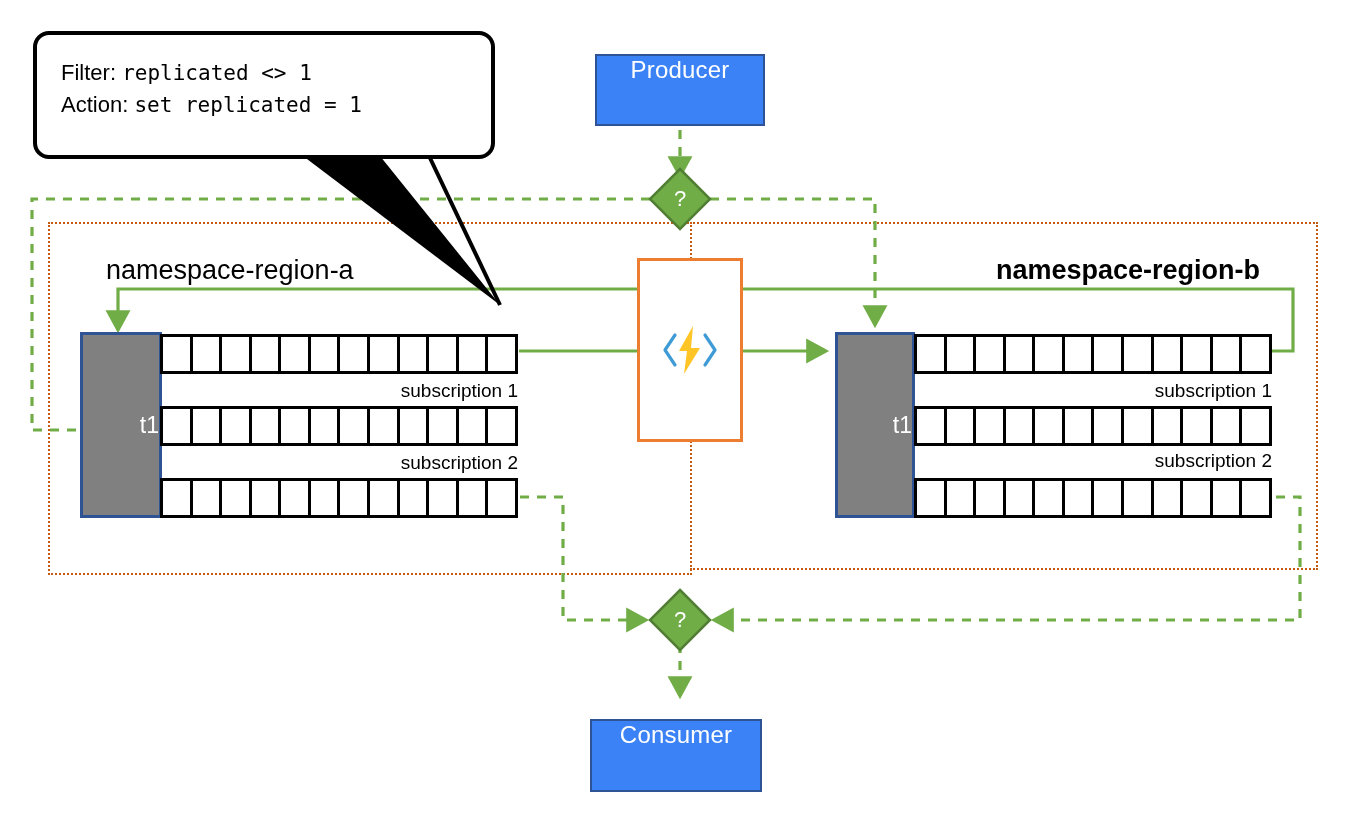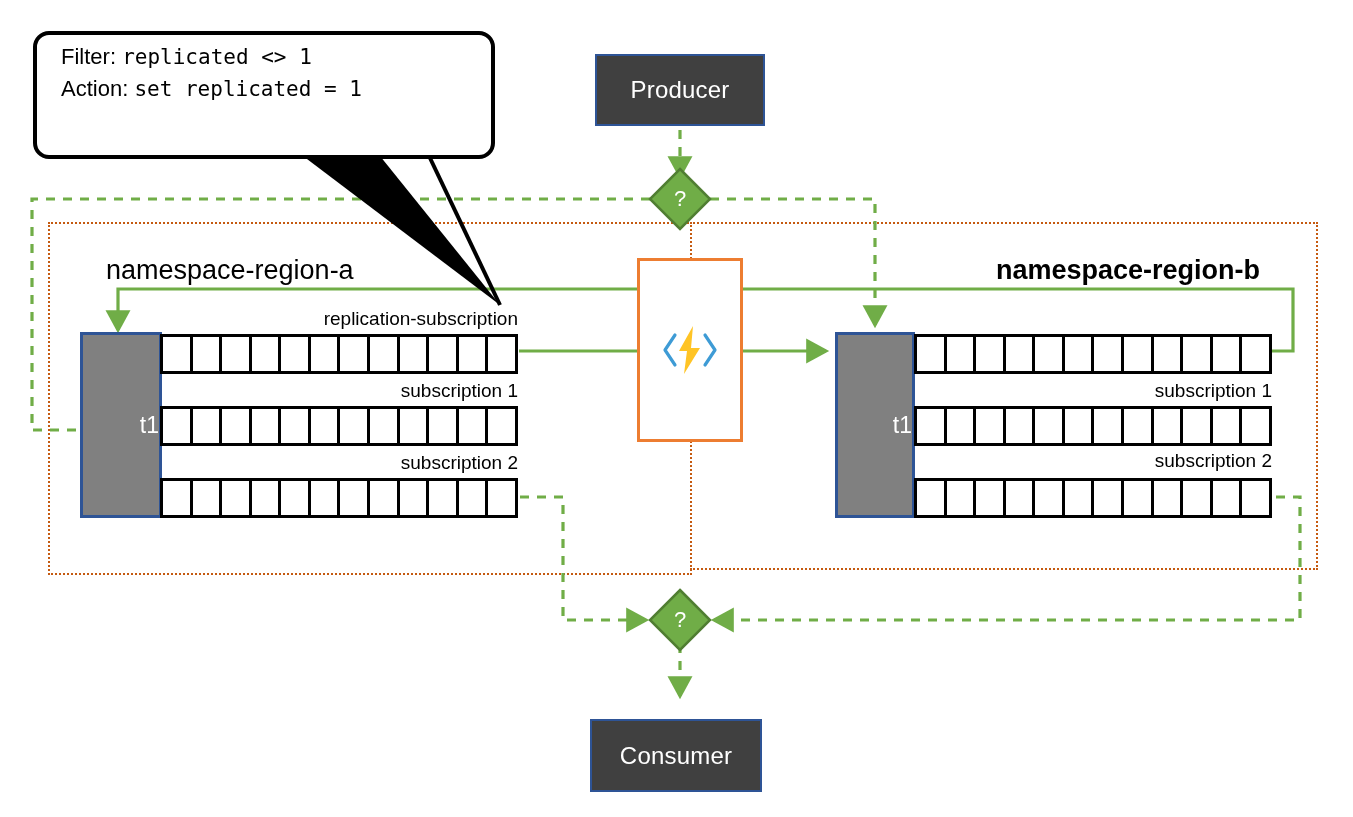--- a/index.html
+++ b/index.html
@@ -4,42 +4,42 @@
 <style>
   html,body{margin:0;padding:0;background:#ffffff;}
   body{width:1353px;height:817px;position:relative;overflow:hidden;
        font-family:"Liberation Sans", sans-serif;}
   #stage{position:absolute;left:0;top:0;width:1353px;height:817px;}
   svg#wires{position:absolute;left:0;top:0;width:1353px;height:817px;overflow:visible;}
 
   .box{position:absolute;box-sizing:border-box;}
 
   
-  .endpoint{background:#404040;border:2px solid #2E5496;color:#ffffff;
-            display:flex;align-items:center;justify-content:center;
+  .endpoint{background:#3b82f6;border:2px solid #2E5496;color:#ffffff;
+            display:flex;align-items:flex-start;justify-content:center;
             font-size:24px;letter-spacing:.2px;}
 
   
   .topic{background:#808080;border:3px solid #2E5496;color:#ffffff;
          display:flex;align-items:center;justify-content:flex-end;font-size:23px;}
 
   
   .queue{display:flex;border:3px solid #000000;box-sizing:border-box;background:#fff;}
   .queue .cell{flex:1 1 0;border-right:3px solid #000;box-sizing:border-box;}
   .queue .cell:last-child{border-right:0;}
 
   .qlabel{position:absolute;font-size:19px;color:#000;white-space:nowrap;text-align:right;}
   .nslabel{position:absolute;font-size:27px;color:#000;white-space:nowrap;}
 
   
   .region{position:absolute;border:2px dotted #C55A11;box-sizing:border-box;}
 
   
   .callout{position:absolute;background:#ffffff;border:4px solid #000000;border-radius:16px;
-           box-sizing:border-box;padding:6px 24px;}
+           box-sizing:border-box;padding:22px 24px;}
   .callout .line{font-size:22px;color:#000;white-space:nowrap;line-height:1.42;}
   .callout .mono{font-family:"DejaVu Sans Mono","Liberation Mono",monospace;font-size:21px;}
 
   
   .fnbox{position:absolute;border:3px solid #ED7D31;background:#ffffff;box-sizing:border-box;
          display:flex;align-items:center;justify-content:center;}
 
   
   .diamond{position:absolute;}
   .diamond .dtext{position:absolute;left:0;top:0;width:100%;height:100%;
@@ -120,21 +120,20 @@
       <path d="M34,4 L20,29 L28,29 L25,52 L41,26 L32,26 z" fill="#FFC425"></path>
     </svg>
   </div>
 
   <div class="nslabel" style="left:86px;top:255px;margin-left:20px;">namespace-region-a</div>
 
   <div class="box topic" style="left:80px;top:332px;width:82px;height:186px;">
     <span>t1</span>
   </div>
 
-  <div class="qlabel" style="left:160px;top:308px;width:358px;">replication-subscription</div>
   <div class="queue" style="position:absolute;left:160px;top:334px;width:358px;height:40px;">
     <div class="cell"></div>
       <div class="cell"></div>
       <div class="cell"></div>
       <div class="cell"></div>
       <div class="cell"></div>
       <div class="cell"></div>
       <div class="cell"></div>
       <div class="cell"></div>
       <div class="cell"></div>

